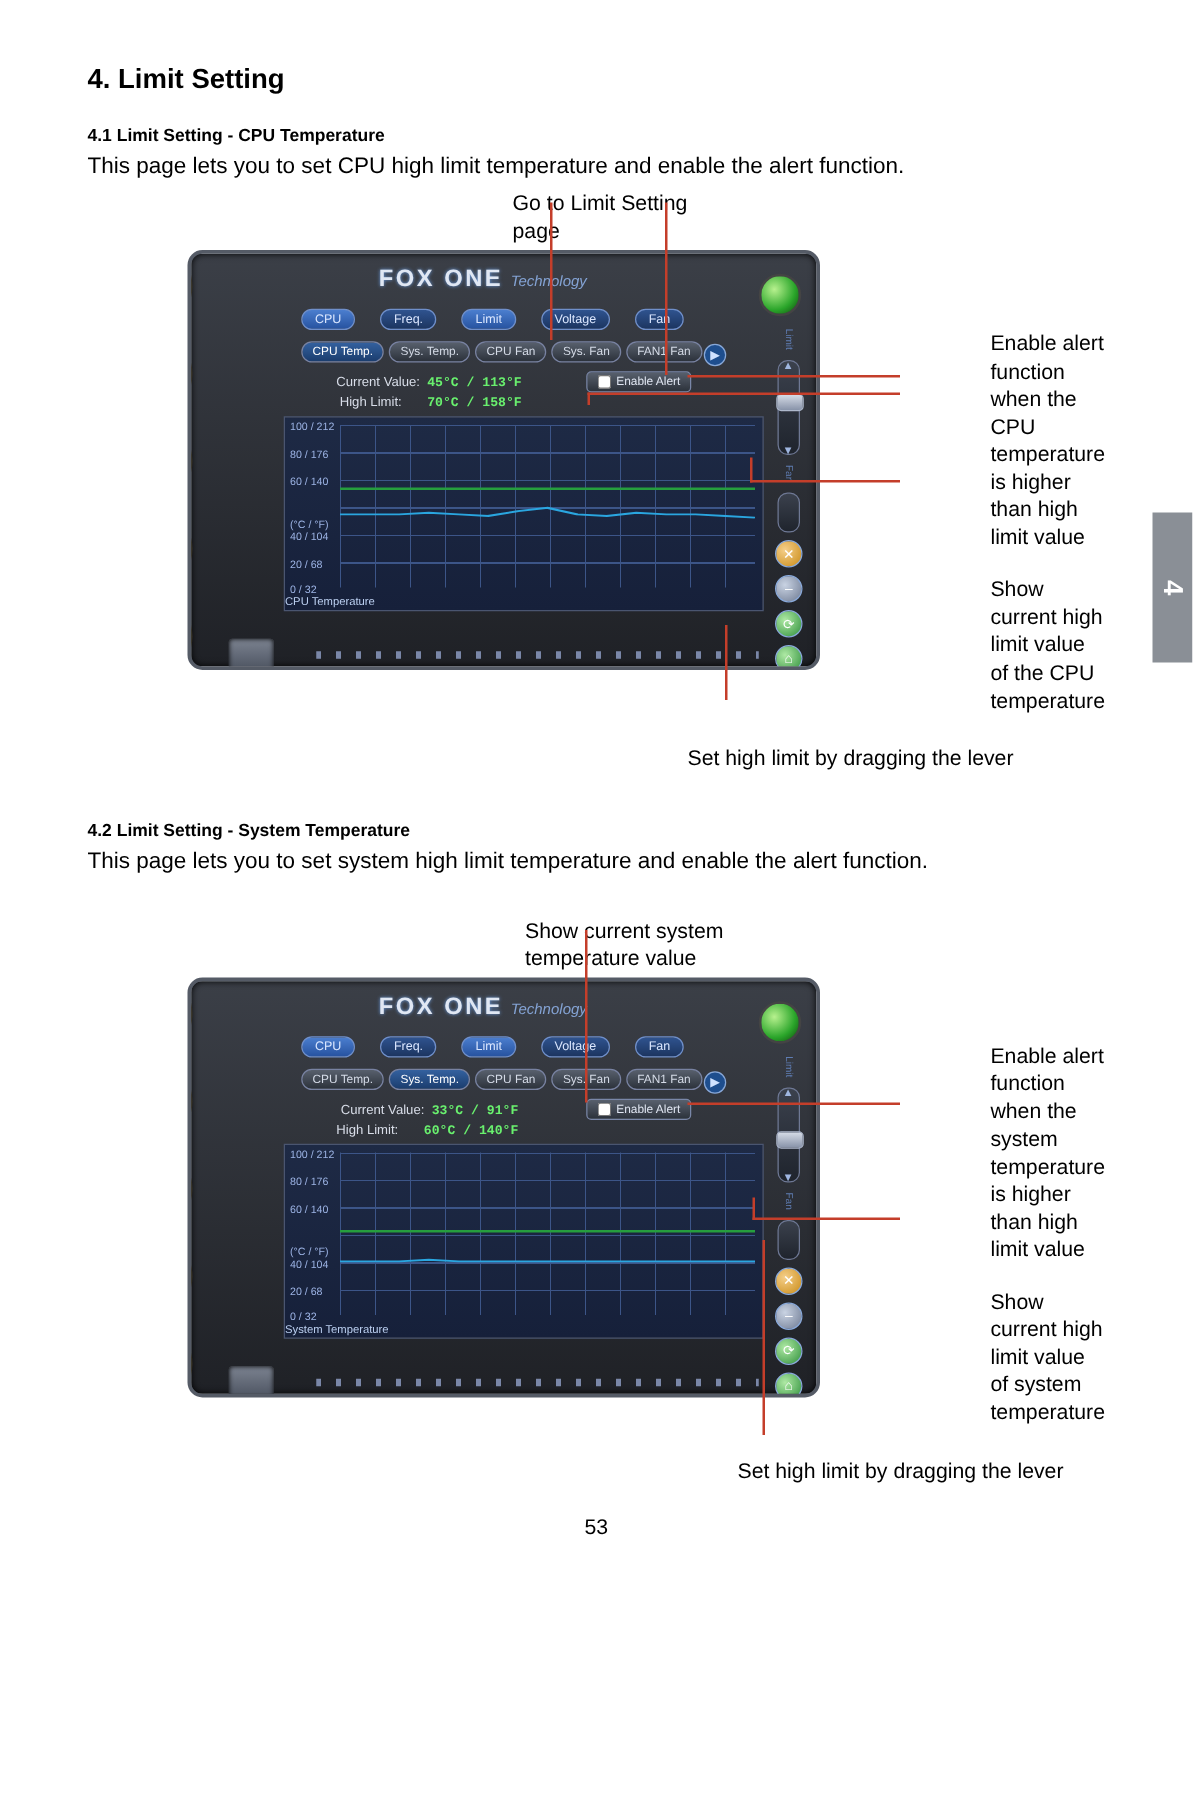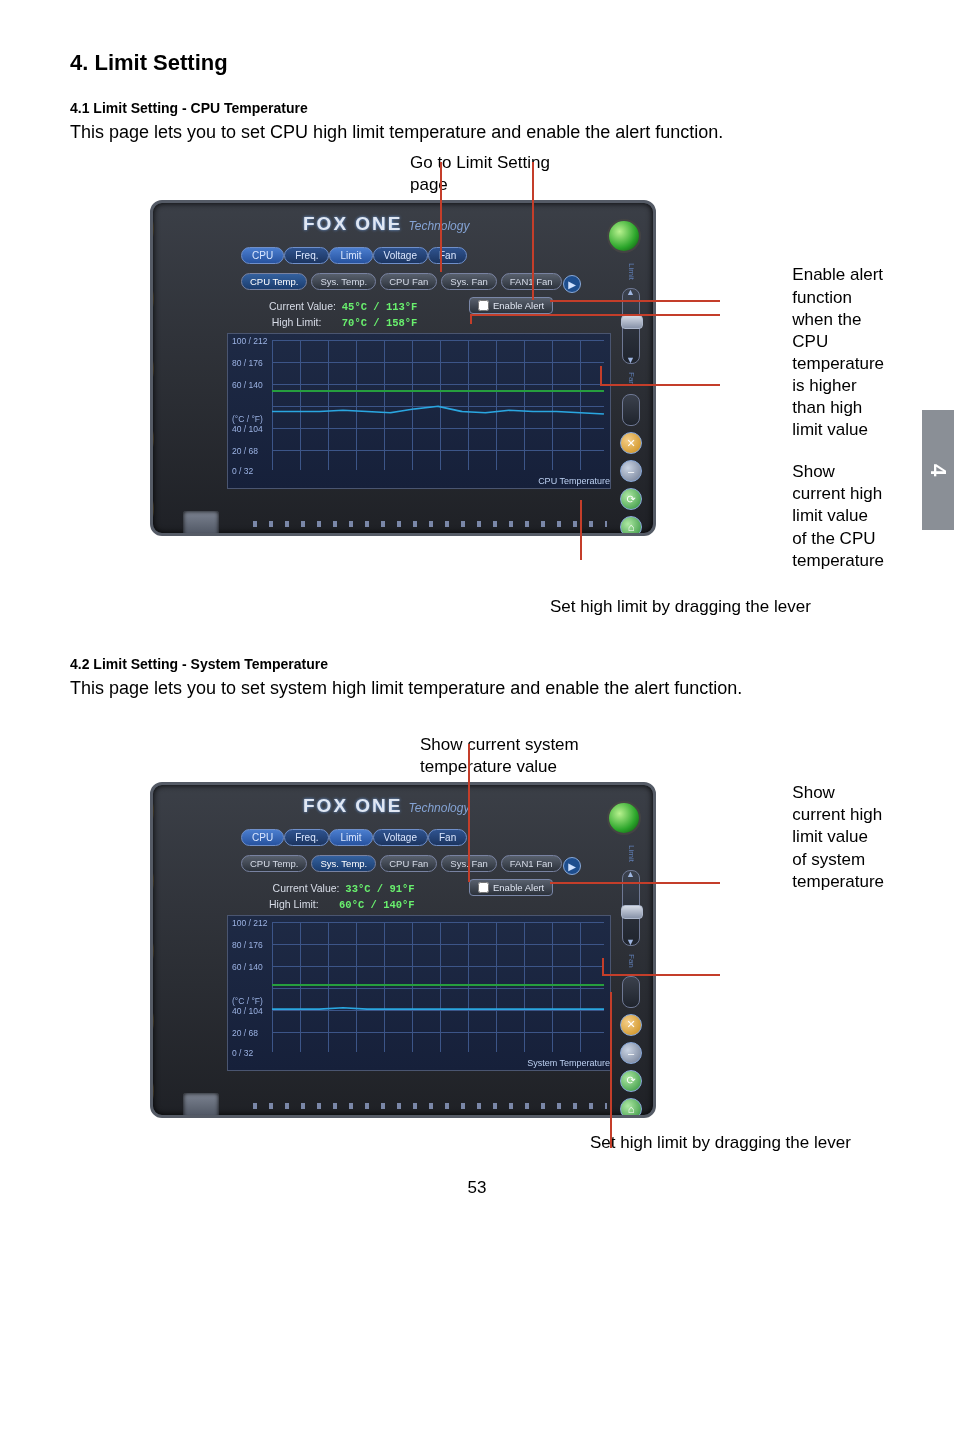--- a/index.html
+++ b/index.html
@@ -75,21 +75,21 @@
     color:#e0e7f3; text-shadow:0 0 3px #6fa0e4;
     font-family: "Arial Black", sans-serif;
   }
   .brand-sub{ font-size:12px; font-style:italic; letter-spacing:0; font-weight:normal; color:#84a3d4; text-shadow:none; margin-left:6px;}
   .green-orb{
     position:absolute; top:16px; right:12px; width:30px;height:30px;border-radius:50%;
     background:radial-gradient(circle at 35% 35%, #b7f18e, #2aa52a 60%, #0c440c);
     border:2px solid #444;
   }
   
-  .tabrow { position:absolute; top:44px; left:88px; display:flex; gap:0; }
+  .tabrow { position:absolute; top:44px; left:88px; display:flex; gap:20px; }
   .tab {
     padding:2px 10px; border-radius:10px;
     background:linear-gradient(#2f538f,#1c3560);
     color:#dbe7ff; font-size:10px; border:1px solid #6f8fca;
   }
   .tab.sel{ background:linear-gradient(#4b7ecf,#2753a0); }
   
   .subtabrow{ position:absolute; top:70px; left:88px; display:flex; gap:4px; }
   .subtab{
     padding:2px 8px; border-radius:9px;
@@ -126,21 +126,21 @@
   .chart .axisnote{ position:absolute; left:4px; top:80px; color:#9cb3e4; font-size:8.5px;}
   .chart .grid{ position:absolute; left:44px; right:6px; top:6px; bottom:18px;
     background:
       repeating-linear-gradient(to bottom, #3c5588 0, #3c5588 1px, transparent 1px, transparent 22px),
       repeating-linear-gradient(to right,  #3c5588 0, #3c5588 1px, transparent 1px, transparent 28px);
   }
   .chart .limitline{ position:absolute; left:44px; right:6px; height:2px; background:#269e3e; }
   .chart .trace{
     position:absolute; background:none;
   }
-  .chart .xtitle{ position:absolute; bottom:2px; left:0; right:0; text-align:right; color:#bcd0f1; font-size:9px;}
+  .chart .xtitle{ position:absolute; bottom:2px; left:0; right:0; text-align:left; color:#bcd0f1; font-size:9px;}
   
   .rside{ position:absolute; right:10px; top:58px; width:24px; display:flex; flex-direction:column; align-items:center; gap:6px;}
   .vslider{ width:16px; height:74px; background:linear-gradient(#3b414d,#1f242d); border:1px solid #6e7894; border-radius:8px; position:relative;}
   .vslider .thumb{ position:absolute; left:-2px; width:20px; height:12px; background:linear-gradient(#d5dbe6,#8893a9); border-radius:4px; border:1px solid #aeb8cc;}
   .vslider .toparr,.vslider .botarr{position:absolute;left:3px;color:#9fb6e0;font-size:9px;}
   .vslider .toparr{top:-2px;} .vslider .botarr{bottom:-2px;}
   .micon{ width:20px;height:20px;border-radius:50%; border:1px solid #89a9da; display:flex;align-items:center;justify-content:center;font-size:11px;color:#fff;}
   .iX{ background:radial-gradient(circle at 35% 35%,#f5cf8a,#c98a15);} 
   .iC{ background:radial-gradient(circle at 35% 35%,#c9d3e3,#6e7a92);} 
   .iR{ background:radial-gradient(circle at 35% 35%,#aee9a4,#2e8e3a);} 
@@ -375,19 +375,20 @@
     </div>
 
     <div class="ptr ptrV" style="left:388px; top:-38px; height:138px;"></div>
     <div class="ptr ptrH" style="left:470px; top:100px; width:170px;"></div>
     <div class="ptr ptrH" style="left:522px; top:192px; width:118px;"></div>
     <div class="ptr ptrV" style="left:522px; top:176px; height:18px;"></div>
     <div class="ptr ptrV" style="left:530px; top:210px; height:156px;"></div>
   </div>
 
   <div class="right-notes">
+    <div class="callout" style="margin-top:52px">Enable alert function when the system temperature is higher than high limit value</div>
     <div class="callout">Show current high limit value of system temperature</div>
   </div>
 </div>
 <div class="callout below-label" style="margin-left:520px">Set high limit by dragging the lever</div>
 
 <div class="page-tab">4</div>
 <div class="page-num">53</div>
 
 </body></html>

